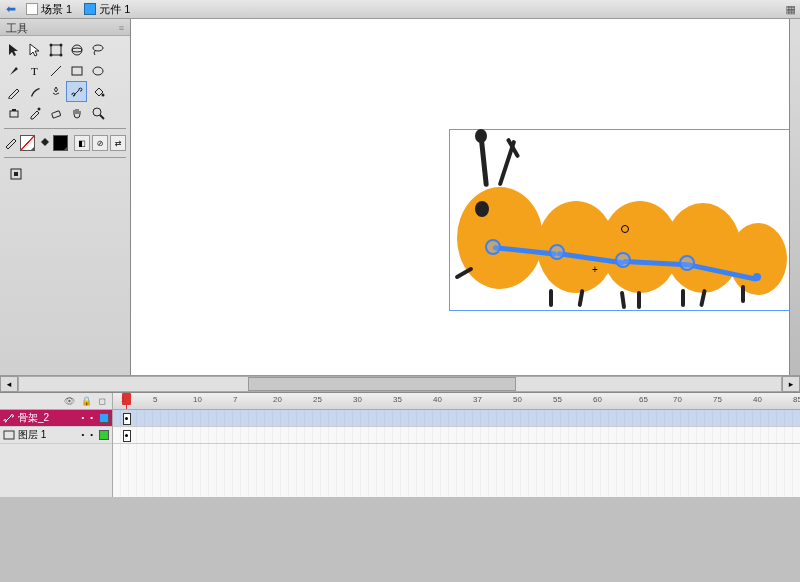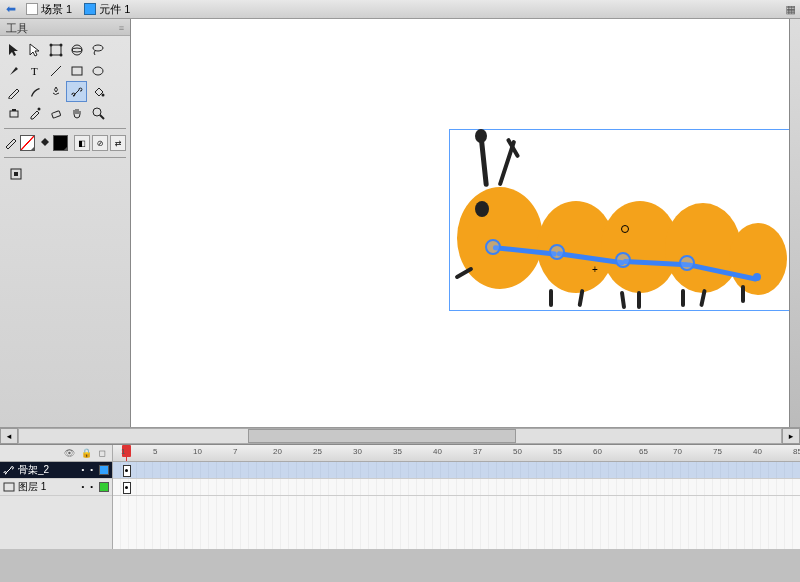--- a/index.html
+++ b/index.html
@@ -3,21 +3,21 @@
 <meta charset="utf-8">
 <style>
 html,body{margin:0;padding:0;width:800px;height:582px;font-family:"Microsoft YaHei",SimSun,sans-serif;font-size:11px;background:#c0c0c0;overflow:hidden}
 .top-bar{height:18px;background:linear-gradient(#e8e8e8,#cfcfcf);border-bottom:1px solid #999;display:flex;align-items:center;padding:0 4px;gap:4px}
 .top-bar .back{width:14px;height:14px;display:flex;align-items:center;justify-content:center;color:#2a6bcb;font-size:12px}
 .top-bar .crumb{display:flex;align-items:center;gap:3px;padding:1px 4px}
 .top-bar .crumb .ic{width:10px;height:10px;display:inline-block}
 .top-bar .ic-scene{background:#fff;border:1px solid #999}
 .top-bar .ic-symbol{background:#33a2ff;border:1px solid #2668a0}
 .top-right{margin-left:auto;display:flex;gap:6px;color:#555;font-size:11px}
-.main{display:flex;height:408px}
+.main{display:flex;height:356px}
 .tool-panel{width:130px;background:linear-gradient(#e4e4e4,#d0d0d0);border-right:1px solid #888;display:flex;flex-direction:column}
 .tool-title{height:14px;font-size:11px;color:#333;padding:2px 6px 0 6px;background:linear-gradient(#d8d8d8,#c6c6c6);border-bottom:1px solid #aaa;display:flex;align-items:center;justify-content:space-between}
 .tool-title .dots{font-size:9px;color:#888}
 .tool-grid{display:flex;flex-wrap:wrap;padding:3px;gap:0}
 .tool-grid .tool{width:19px;height:19px;border:1px solid transparent;display:flex;align-items:center;justify-content:center;color:#222}
 .tool-grid .tool.sel{background:#bfd6f2;border:1px solid #5a8bd0}
 .tool-grid .tool svg{width:14px;height:14px}
 .tool-sep{height:1px;background:#999;margin:2px 4px}
 .swatches{display:flex;gap:2px;padding:4px;align-items:center}
 .swatch{width:16px;height:14px;border:1px solid #555;position:relative}
@@ -64,21 +64,21 @@
 .hscroll .track{flex:1;height:14px;background:#e0e0e0;border:1px solid #aaa;position:relative}
 .hscroll .thumb{position:absolute;left:30%;width:35%;top:0;bottom:0;background:#c8c8c8;border:1px solid #999}
 .bottom{height:104px;background:linear-gradient(#e6e6e6,#d0d0d0);border-top:1px solid #888;display:flex;flex-direction:column}
 .tabs{height:18px;display:flex;align-items:flex-end;padding-left:2px;gap:0;border-bottom:1px solid #999}
 .tabs .tab{padding:2px 8px;font-size:11px;background:#c8c8c8;border:1px solid #999;border-bottom:none;border-radius:3px 3px 0 0;margin-right:1px;color:#444}
 .tabs .tab.active{background:#e4e4e4;color:#000}
 .timeline{flex:1;display:flex;background:#f4f4f4}
 .layer-col{width:112px;background:#e4e4e4;border-right:1px solid #aaa;display:flex;flex-direction:column}
 .layer-hdr{height:16px;border-bottom:1px solid #aaa;display:flex;align-items:center;justify-content:flex-end;gap:6px;padding-right:6px;font-size:9px;color:#666}
 .layer-row{height:16px;display:flex;align-items:center;gap:3px;padding:0 3px;border-bottom:1px solid #ccc}
-.layer-row.sel{background:#0f172a;color:#fff}
+.layer-row.sel{background:#be185d;color:#fff}
 .layer-row .ly-ic{width:12px;height:12px;display:inline-block}
 .layer-row .ly-name{flex:1;font-size:10px}
 .layer-row .dots{display:flex;gap:6px;font-size:8px}
 .layer-row .sq{width:8px;height:8px;border:1px solid #555}
 .layer-row .sq.blue{background:#33a2ff}
 .layer-row .sq.green{background:#3c3}
 .tl-main{flex:1;display:flex;flex-direction:column;overflow:hidden}
 .ruler{height:16px;background:linear-gradient(#f0f0f0,#d8d8d8);border-bottom:1px solid #aaa;display:flex;position:relative;font-size:8px;color:#555}
 .ruler .tick{position:absolute;top:2px}
 .playhead{position:absolute;top:0;left:13px;width:1px;height:100%;background:#d33}

